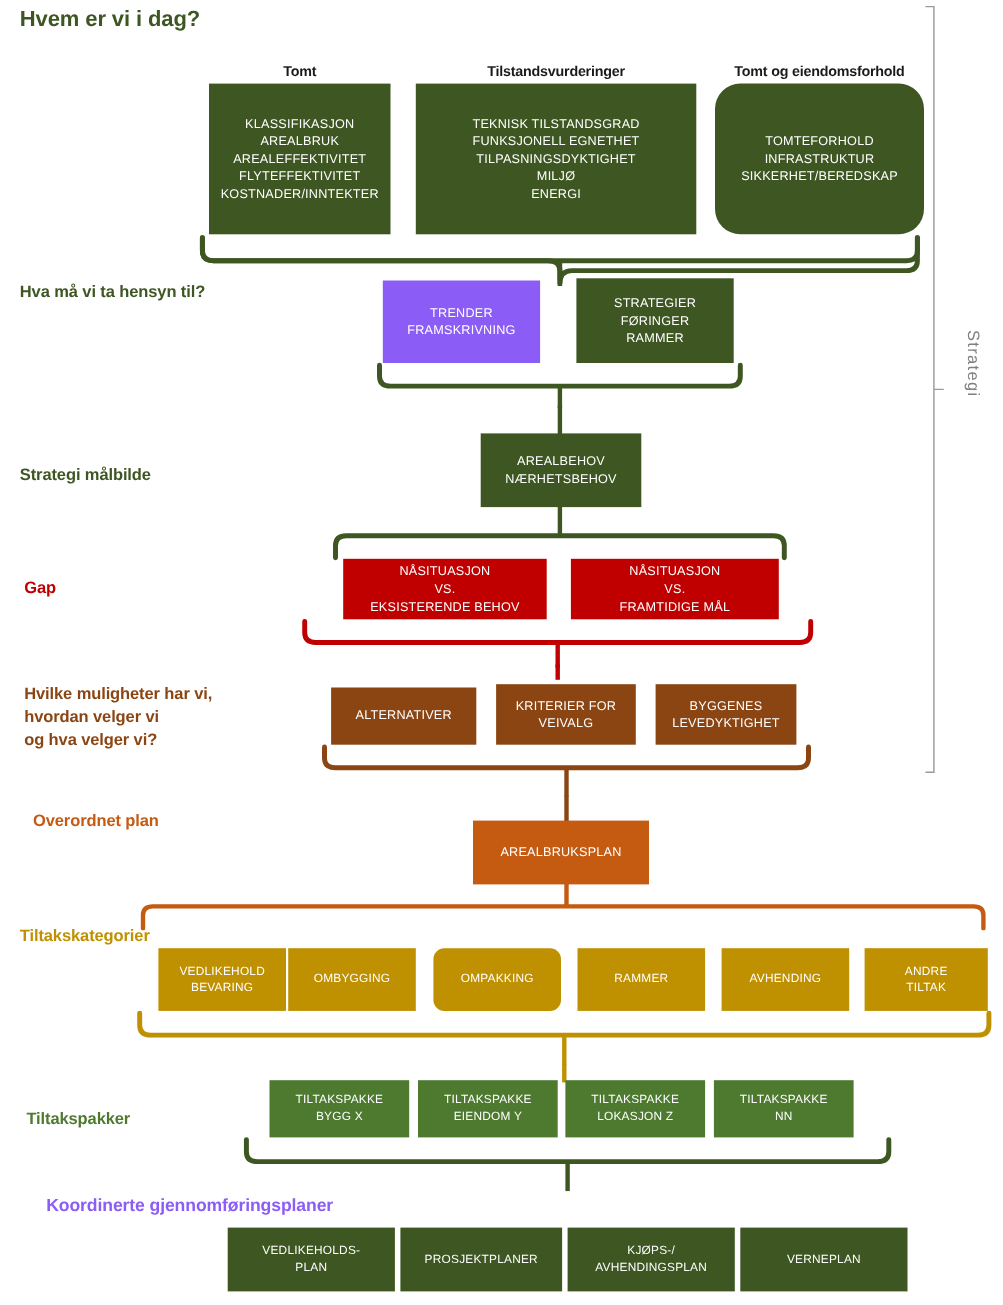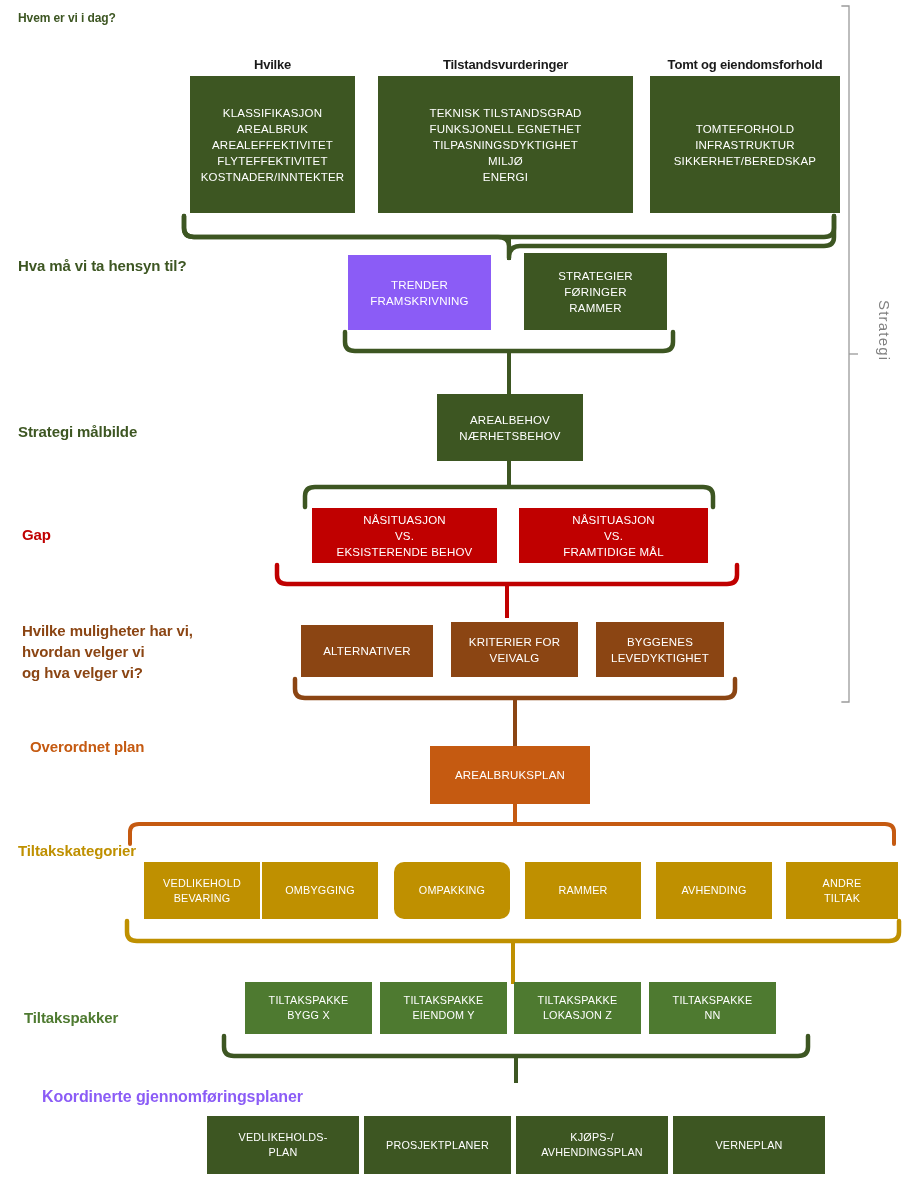--- a/index.html
+++ b/index.html
@@ -64,55 +64,55 @@
     letter-spacing: 1.2px;
     writing-mode: vertical-rl;
     white-space: nowrap;
   }
 </style>
 </head>
 <body>
 
 <div id="canvas">
 
-  <div class="stage-label" style="left:18px; top:8px; color:#3d5622; font-size:12px;">Hvem er vi i dag?</div>
+  <div class="stage-label" style="left:18px; top:8px; color:#3d5622; font-size:20px;">Hvem er vi i dag?</div>
 
   <div class="stage-label" style="left:18px; top:255px; color:#3d5622;">Hva må vi ta hensyn til?</div>
 
   <div class="stage-label" style="left:18px; top:421px; color:#3d5622;">Strategi målbilde</div>
 
   <div class="stage-label" style="left:22px; top:524px; color:#c00000;">Gap</div>
 
   <div class="stage-label" style="left:22px; top:620px; color:#8b4513;">Hvilke muligheter har vi,
 hvordan velger vi
 og hva velger vi?</div>
 
   <div class="stage-label" style="left:30px; top:736px; color:#c55a11;">Overordnet plan</div>
 
   <div class="stage-label" style="left:18px; top:840px; color:#bf9000;">Tiltakskategorier</div>
 
   <div class="stage-label" style="left:24px; top:1007px; color:#4e7a30;">Tiltakspakker</div>
 
   <div class="stage-label" style="left:24px; top:1086px; color:#8b5cf6; font-size:16px;margin-left:18px;">Koordinerte gjennomføringsplaner</div>
 
-  <div class="col-header" style="left:190px; top:57px; width:165px;">Hvilke</div>
+  <div class="col-header" style="left:190px; top:57px; width:165px;">Tomt</div>
   <div class="col-header" style="left:378px; top:57px; width:255px;">Tilstandsvurderinger</div>
   <div class="col-header" style="left:650px; top:57px; width:190px;">Tomt og eiendomsforhold</div>
 
   <div class="node" style="left:190px; top:76px; width:165px; height:137px; background:#3d5622;">KLASSIFIKASJON
 AREALBRUK
 AREALEFFEKTIVITET
 FLYTEFFEKTIVITET
 KOSTNADER/INNTEKTER</div>
   <div class="node" style="left:378px; top:76px; width:255px; height:137px; background:#3d5622;">TEKNISK TILSTANDSGRAD
 FUNKSJONELL EGNETHET
 TILPASNINGSDYKTIGHET
 MILJØ
 ENERGI</div>
-  <div class="node" style="left:650px; top:76px; width:190px; height:137px; background:#3d5622;">TOMTEFORHOLD
+  <div class="node" style="left:650px; top:76px; width:190px; height:137px; background:#3d5622;border-radius:23px;">TOMTEFORHOLD
 INFRASTRUKTUR
 SIKKERHET/BEREDSKAP</div>
 
   <div class="brace" style="left:178px; top:212px;">
     <svg width="662" height="50" viewBox="0 0 662 50">
       <path d="M6,4 L6,16 Q6,25 16,25 L320,25 Q331,25 331,34 L331,46 Q331,34 342,34 L646,34 Q656,34 656,25 L656,16 L656,4" fill="none" stroke="#3d5622" stroke-width="4.5" stroke-linecap="round" stroke-linejoin="round" transform="translate(0,0)"></path>
       <path d="M6,4 L6,16 Q6,25 16,25 L646,25 Q656,25 656,16 L656,4" fill="none" stroke="#3d5622" stroke-width="4.5" stroke-linecap="round" stroke-linejoin="round"></path>
       <path d="M331,25 L331,48" fill="none" stroke="#3d5622" stroke-width="4"></path>
     </svg>
   </div>

